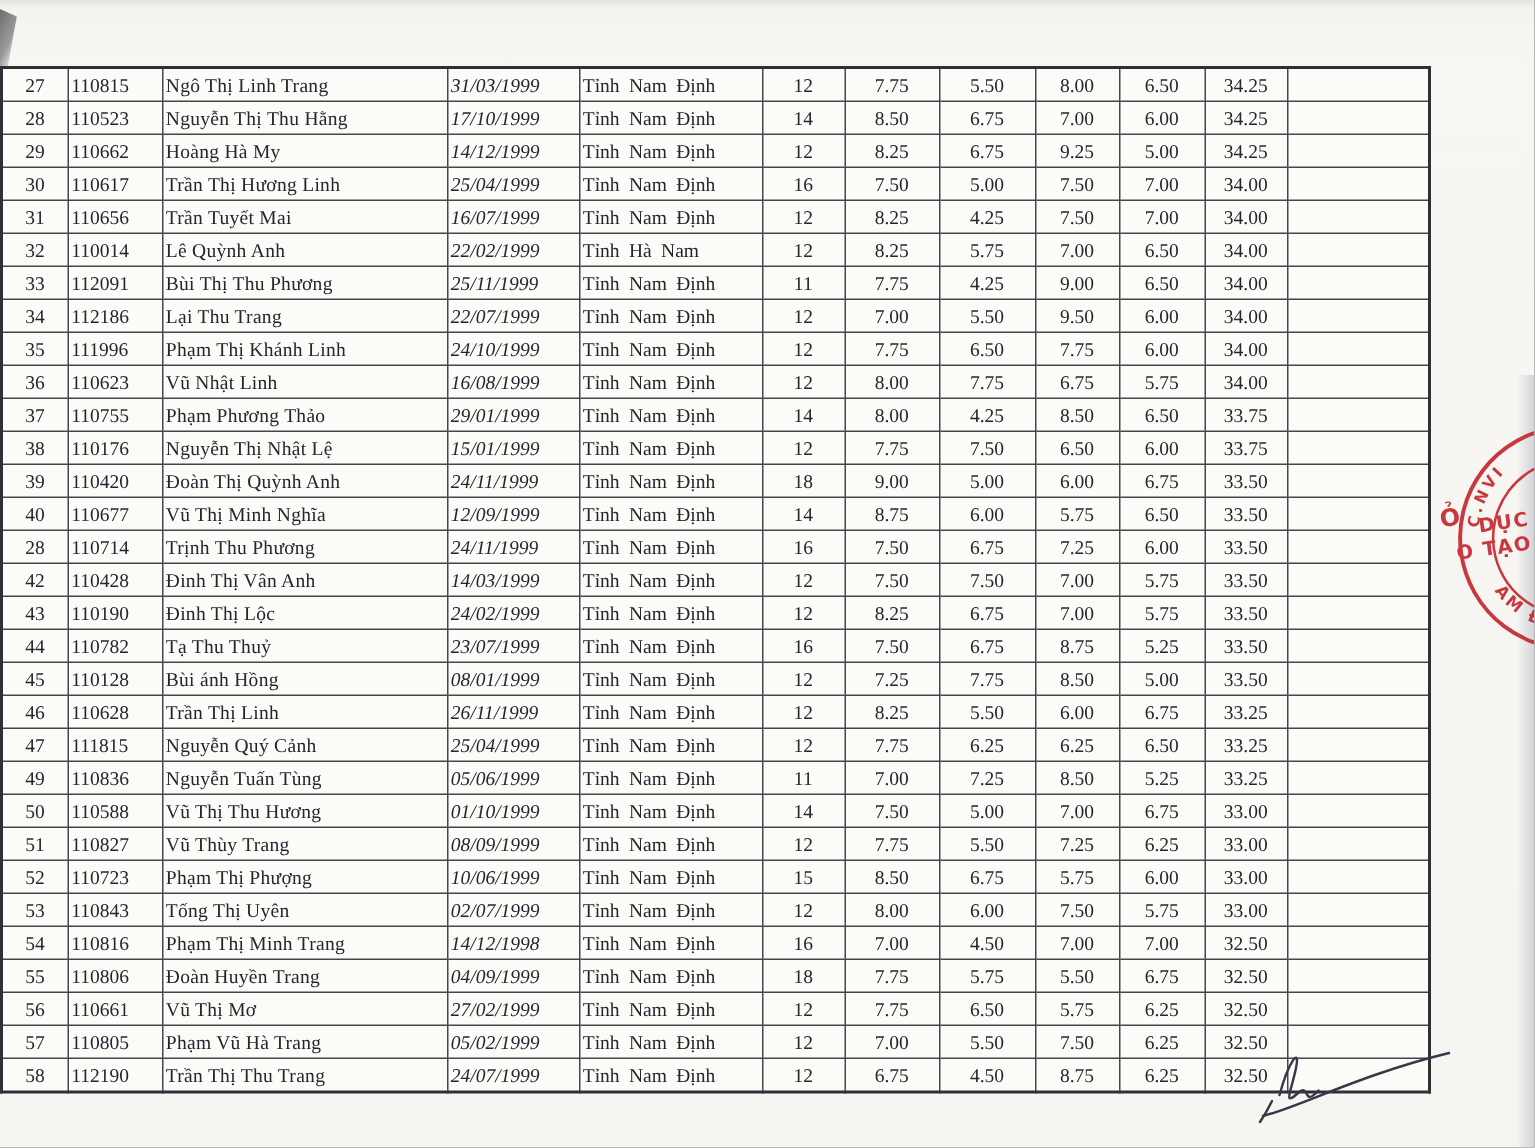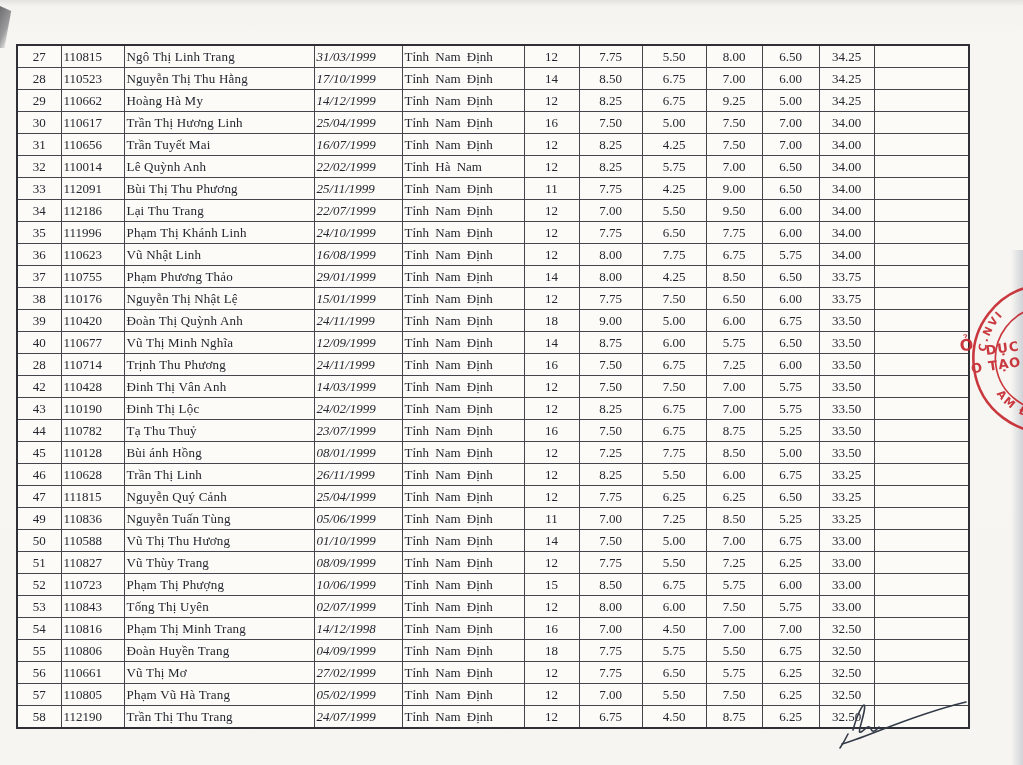--- a/index.html
+++ b/index.html
@@ -19,21 +19,21 @@
   }
   .smudge-1{
     position:absolute;left:662px;top:163px;width:100px;height:26px;
     background:radial-gradient(ellipse at center,rgba(110,110,118,.25),transparent 68%);
   }
   .smudge-2{
     position:absolute;left:140px;top:118px;width:420px;height:26px;
     background:radial-gradient(ellipse at center,rgba(255,255,255,.5),transparent 70%);
   }
   table.results{
-    position:absolute;left:16px;top:44px;width:952px;
+    position:absolute;left:0;top:44px;width:952px;
     border-collapse:collapse;table-layout:fixed;
     background:#fcfbf8;
     border:2px solid #2f2f36;
   }
   table.results td{
     border:1px solid #45454d;
     border-top:1.5px solid #34343b;
     height:21px;padding:0 2px;
     font-size:13px;line-height:1;
     white-space:nowrap;overflow:hidden;

